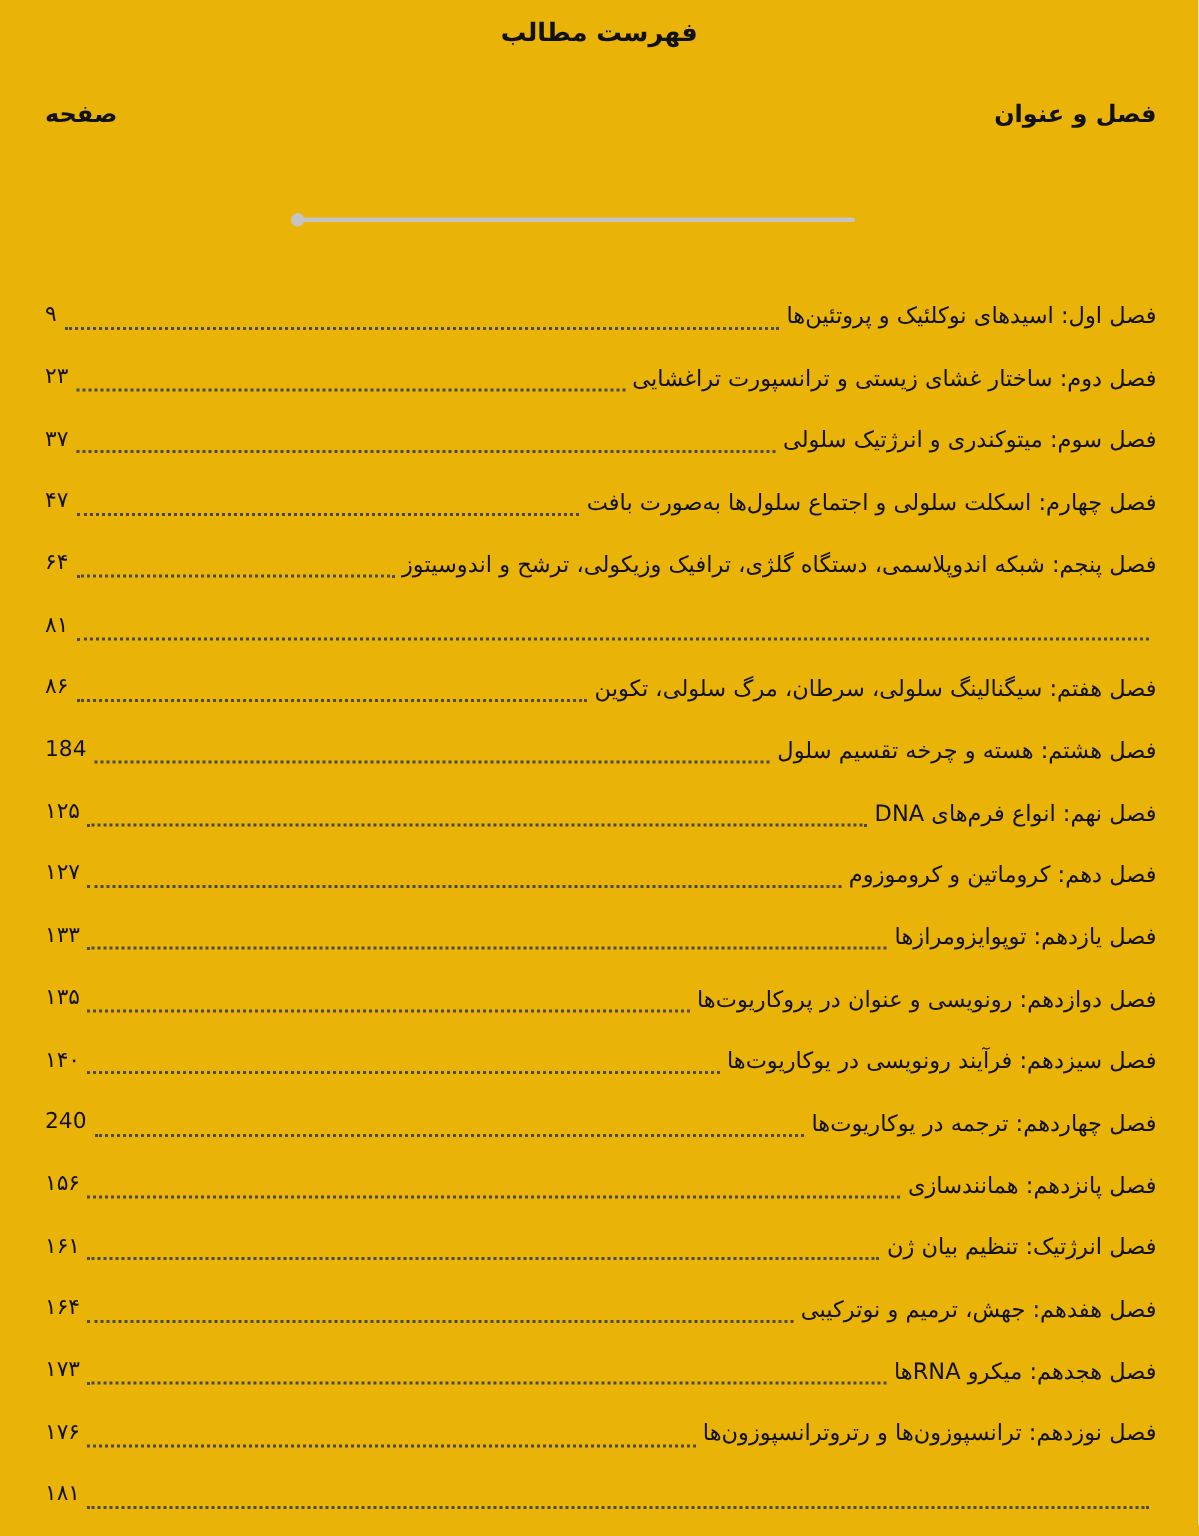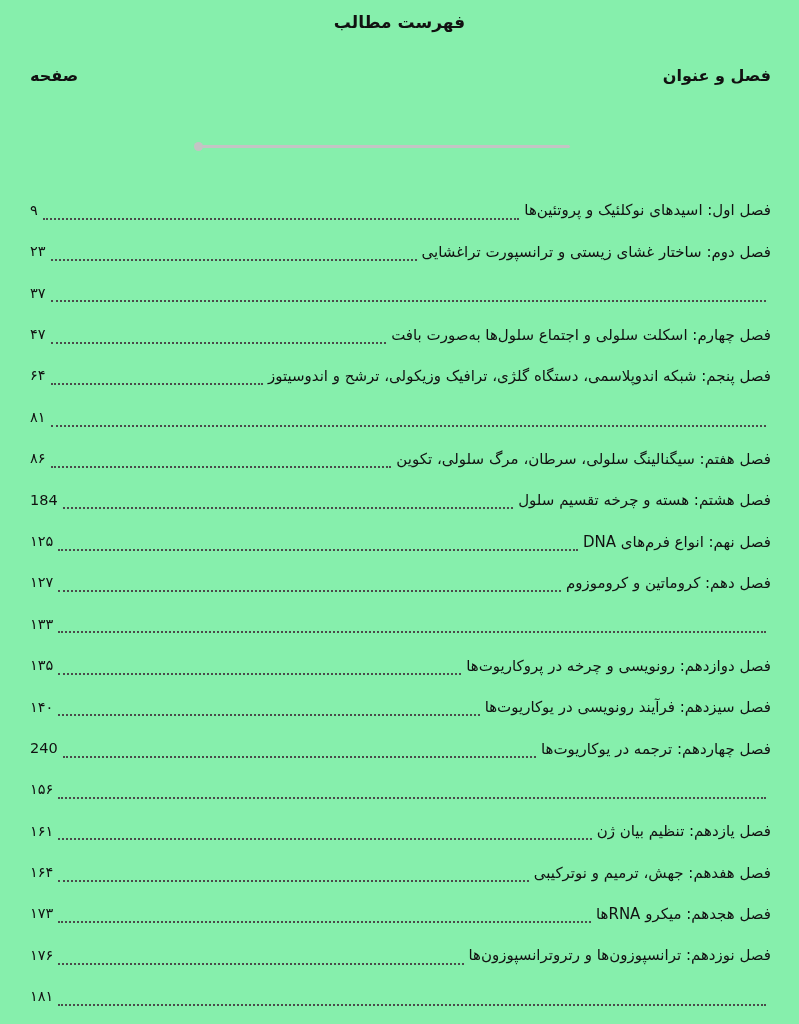--- a/index.html
+++ b/index.html
@@ -5,21 +5,21 @@
   html, body {
     margin: 0;
     padding: 0;
     background: #ffffff;
   }
   .page {
     position: relative;
     width: 799px;
     height: 1024px;
     margin: 0 auto;
-    background: #86efac;
+    background: #eab308;
     direction: rtl;
     font-family: "DejaVu Sans", sans-serif;
     color: #111111;
     overflow: hidden;
   }
   .doc-title {
     position: absolute;
     top: 12px;
     left: 0;
     right: 0;
@@ -110,20 +110,21 @@
     <span class="toc-title">فصل اول: اسیدهای نوکلئیک و پروتئین‌ها</span>
     <span class="toc-dots"></span>
     <span class="toc-page">۹</span>
   </div>
       <div class="toc-row">
     <span class="toc-title">فصل دوم: ساختار غشای زیستی و ترانسپورت تراغشایی</span>
     <span class="toc-dots"></span>
     <span class="toc-page">۲۳</span>
   </div>
       <div class="toc-row">
+    <span class="toc-title">فصل سوم: میتوکندری و انرژتیک سلولی</span>
     <span class="toc-dots"></span>
     <span class="toc-page">۳۷</span>
   </div>
       <div class="toc-row">
     <span class="toc-title">فصل چهارم: اسکلت سلولی و اجتماع سلول‌ها به‌صورت بافت</span>
     <span class="toc-dots"></span>
     <span class="toc-page">۴۷</span>
   </div>
       <div class="toc-row">
     <span class="toc-title">فصل پنجم: شبکه اندوپلاسمی، دستگاه گلژی، ترافیک وزیکولی، ترشح و اندوسیتوز</span>
@@ -148,44 +149,46 @@
     <span class="toc-title">فصل نهم: انواع فرم‌های DNA</span>
     <span class="toc-dots"></span>
     <span class="toc-page">۱۲۵</span>
   </div>
       <div class="toc-row">
     <span class="toc-title">فصل دهم: کروماتین و کروموزوم</span>
     <span class="toc-dots"></span>
     <span class="toc-page">۱۲۷</span>
   </div>
       <div class="toc-row">
+    <span class="toc-title">فصل یازدهم: توپوایزومرازها</span>
     <span class="toc-dots"></span>
     <span class="toc-page">۱۳۳</span>
   </div>
       <div class="toc-row">
-    <span class="toc-title">فصل دوازدهم: رونویسی و چرخه در پروکاریوت‌ها</span>
+    <span class="toc-title">فصل دوازدهم: رونویسی و عنوان در پروکاریوت‌ها</span>
     <span class="toc-dots"></span>
     <span class="toc-page">۱۳۵</span>
   </div>
       <div class="toc-row">
     <span class="toc-title">فصل سیزدهم: فرآیند رونویسی در یوکاریوت‌ها</span>
     <span class="toc-dots"></span>
     <span class="toc-page">۱۴۰</span>
   </div>
       <div class="toc-row">
     <span class="toc-title">فصل چهاردهم: ترجمه در یوکاریوت‌ها</span>
     <span class="toc-dots"></span>
     <span class="toc-page">240</span>
   </div>
       <div class="toc-row">
+    <span class="toc-title">فصل پانزدهم: همانندسازی</span>
     <span class="toc-dots"></span>
     <span class="toc-page">۱۵۶</span>
   </div>
       <div class="toc-row">
-    <span class="toc-title">فصل یازدهم: تنظیم بیان ژن</span>
+    <span class="toc-title">فصل انرژتیک: تنظیم بیان ژن</span>
     <span class="toc-dots"></span>
     <span class="toc-page">۱۶۱</span>
   </div>
       <div class="toc-row">
     <span class="toc-title">فصل هفدهم: جهش، ترمیم و نوترکیبی</span>
     <span class="toc-dots"></span>
     <span class="toc-page">۱۶۴</span>
   </div>
       <div class="toc-row">
     <span class="toc-title">فصل هجدهم: میکرو RNAها</span>

